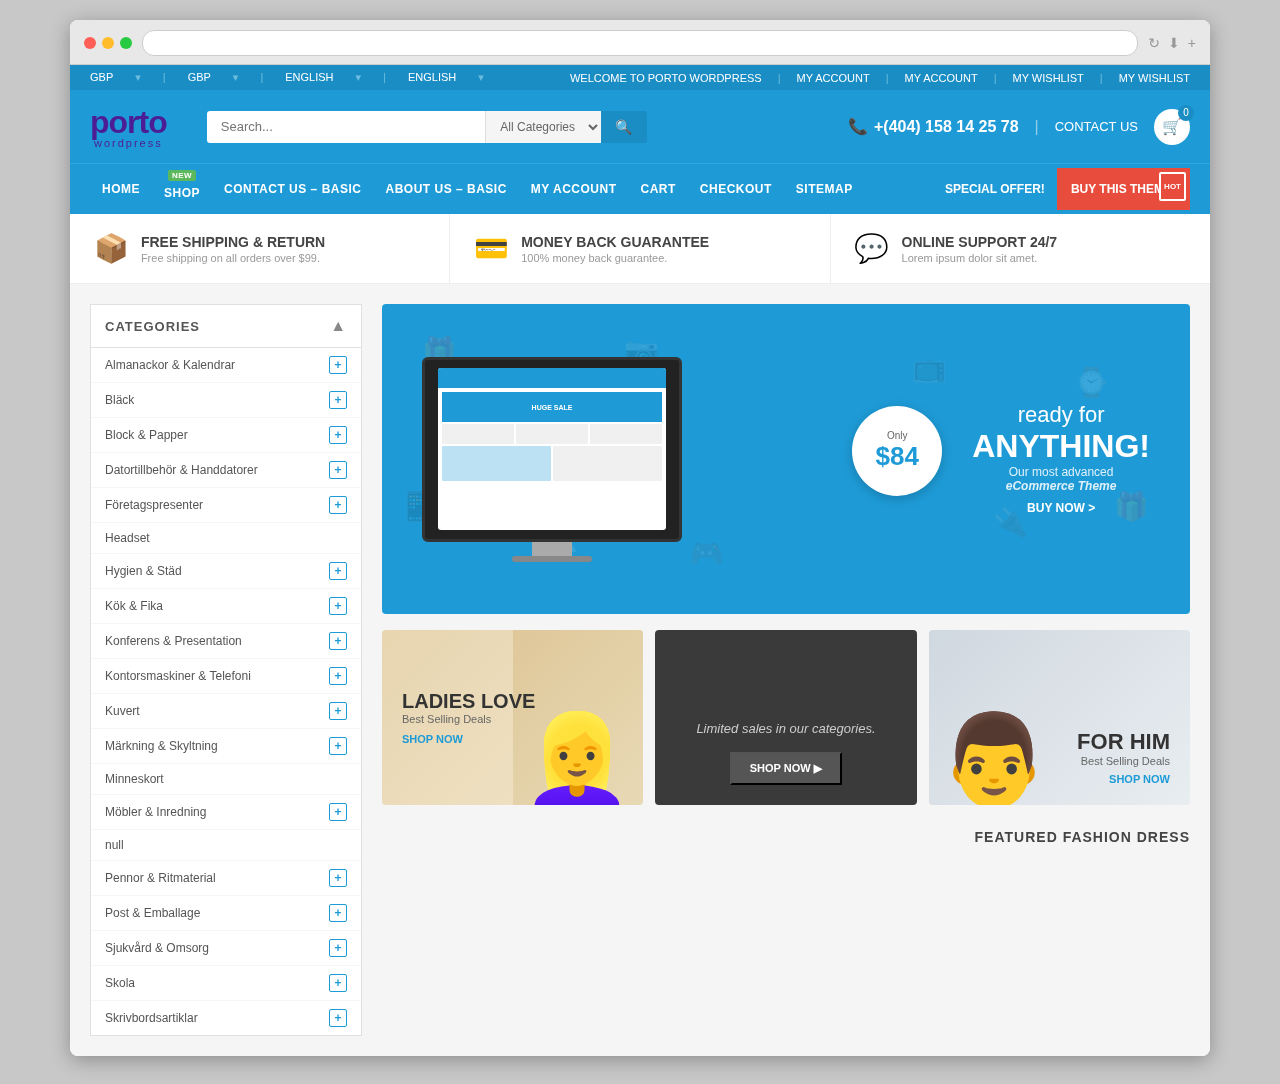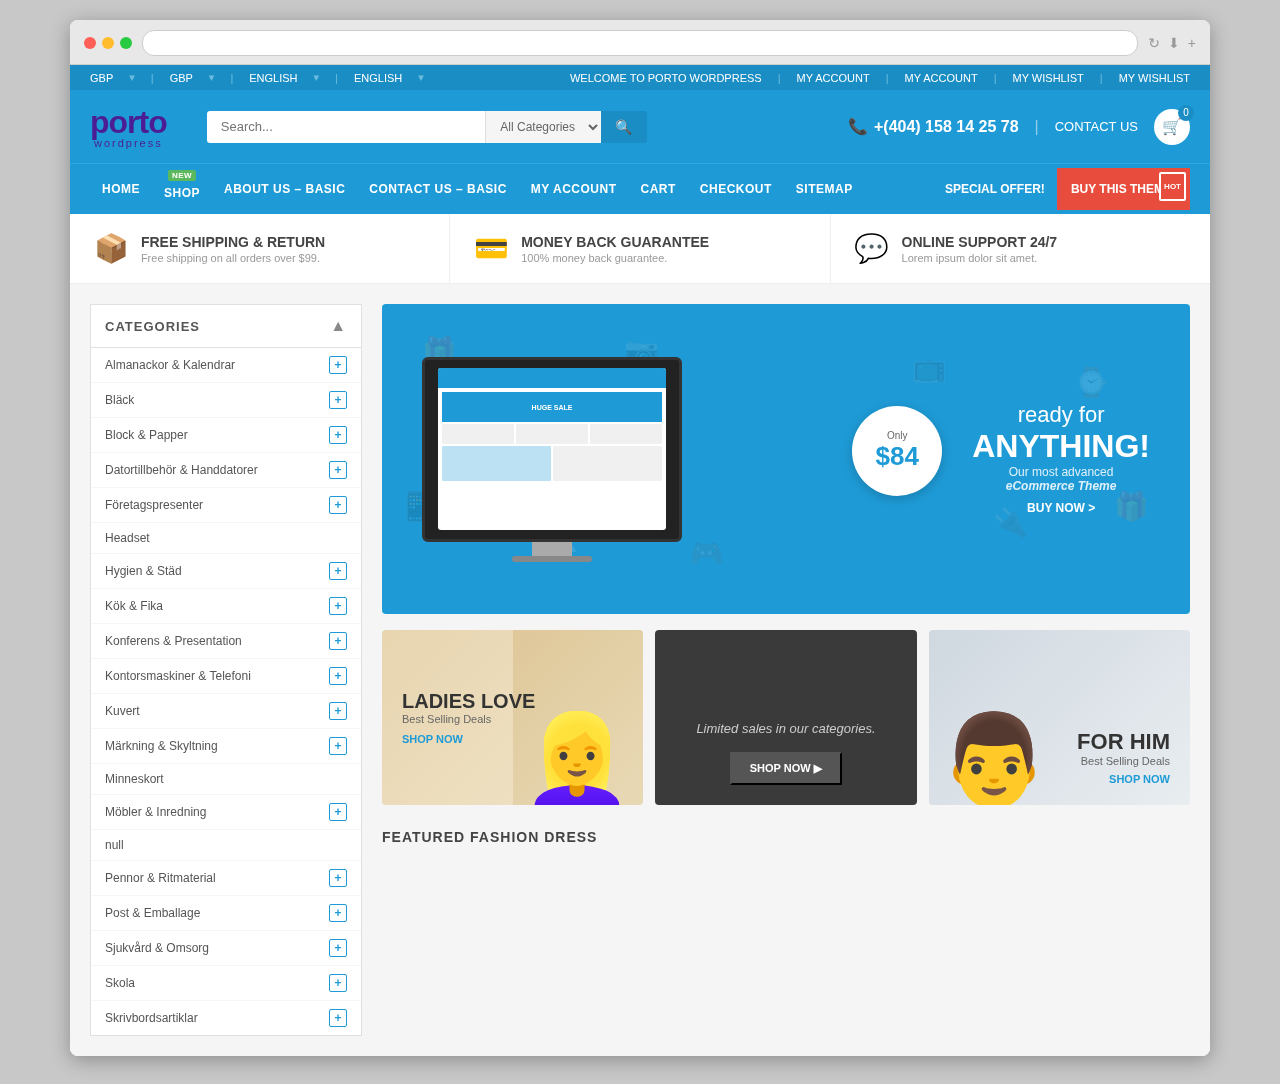--- a/index.html
+++ b/index.html
@@ -42,21 +42,21 @@
     
     .top-bar {
       background: #1a8dc4;
       color: #fff;
       font-size: 11px;
       padding: 6px 20px;
       display: flex;
       justify-content: space-between;
       align-items: center;
     }
-    .top-bar-left { display: flex; gap: 16px; align-items: center; }
+    .top-bar-left { display: flex; gap: 22px; }
     .top-bar-left span { color: #fff; cursor: pointer; }
     .top-bar-left .sep { color: #6bbddf; }
     .top-bar-right { display: flex; gap: 16px; align-items: center; }
     .top-bar-right a { color: #fff; text-decoration: none; }
     .top-bar-right .sep { color: #6bbddf; }
 
     
     .header {
       background: #1e9bd7;
       padding: 14px 20px;
@@ -395,20 +395,21 @@
     .promo-him-link { color: #1e9bd7; font-size: 11px; font-weight: bold; text-transform: uppercase; cursor: pointer; }
 
     
     .featured-title {
       font-size: 14px;
       font-weight: bold;
       color: #444;
       letter-spacing: 1px;
       text-transform: uppercase;
       padding: 4px 0 10px;
+      text-align: right;
     }
 
     
     .bg-icons {
       position: absolute;
       top: 0; left: 0; right: 0; bottom: 0;
       pointer-events: none;
     }
     .bg-icon {
       position: absolute;
@@ -505,22 +506,22 @@
       </div>
     </div>
   </div>
 
   <div class="main-nav">
     <a class="nav-item">HOME</a>
     <a class="nav-item" style="padding-top:22px;">
       <span class="nav-badge-new">NEW</span>
       SHOP
     </a>
+    <a class="nav-item">CONTACT US – BASIC</a>
     <a class="nav-item">ABOUT US – BASIC</a>
-    <a class="nav-item">CONTACT US – BASIC</a>
     <a class="nav-item">MY ACCOUNT</a>
     <a class="nav-item">CART</a>
     <a class="nav-item">CHECKOUT</a>
     <a class="nav-item">SITEMAP</a>
     <div class="nav-spacer"></div>
     <span class="nav-special">SPECIAL OFFER!</span>
     <span class="nav-buy">
       BUY THIS THEME!
       <span class="nav-buy-badge">HOT</span>
     </span>

